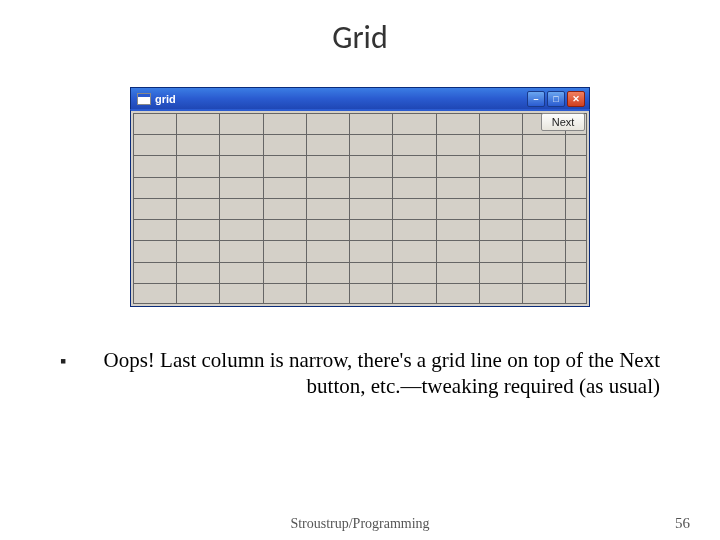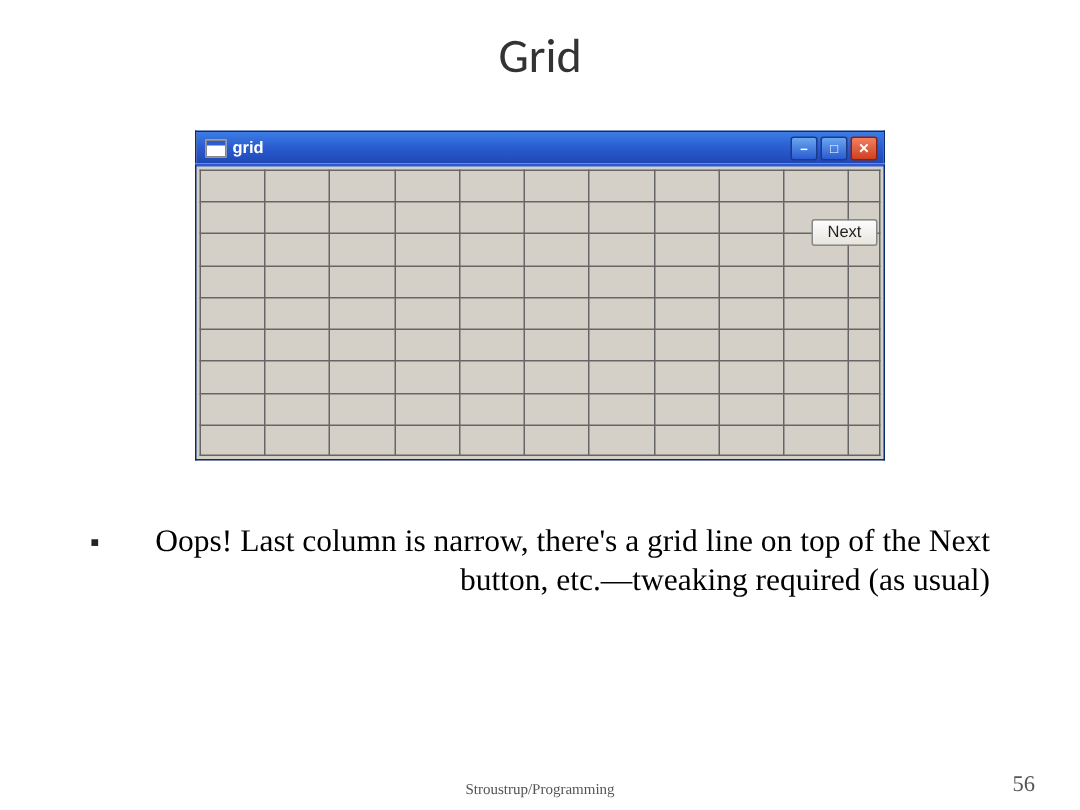--- a/index.html
+++ b/index.html
@@ -119,21 +119,20 @@
     height: 18px;
     background: linear-gradient(to bottom, #fdfdfd, #e8e5dd);
     border: 1px solid #888;
     border-radius: 2px;
     font-family: Tahoma, Arial, sans-serif;
     font-size: 11px;
     text-align: center;
     line-height: 16px;
     color: #222;
     box-sizing: border-box;
-    margin-top: 33px;
   }
   .bullet-row {
     display: flex;
     align-items: flex-start;
     margin: 40px 60px 0 60px;
   }
   .bullet {
     font-size: 18px;
     margin-right: 10px;
     margin-top: 4px;
@@ -144,21 +143,21 @@
     color: #000;
     line-height: 1.25;
     text-align: right;
   }
   .footer-center {
     position: absolute;
     bottom: 8px;
     left: 0;
     width: 100%;
     text-align: center;
-    font-size: 10px;
+    font-size: 14px;
     color: #555;
   }
   .page-num {
     position: absolute;
     bottom: 8px;
     right: 30px;
     font-size: 15px;
     color: #555;
   }
 </style>

